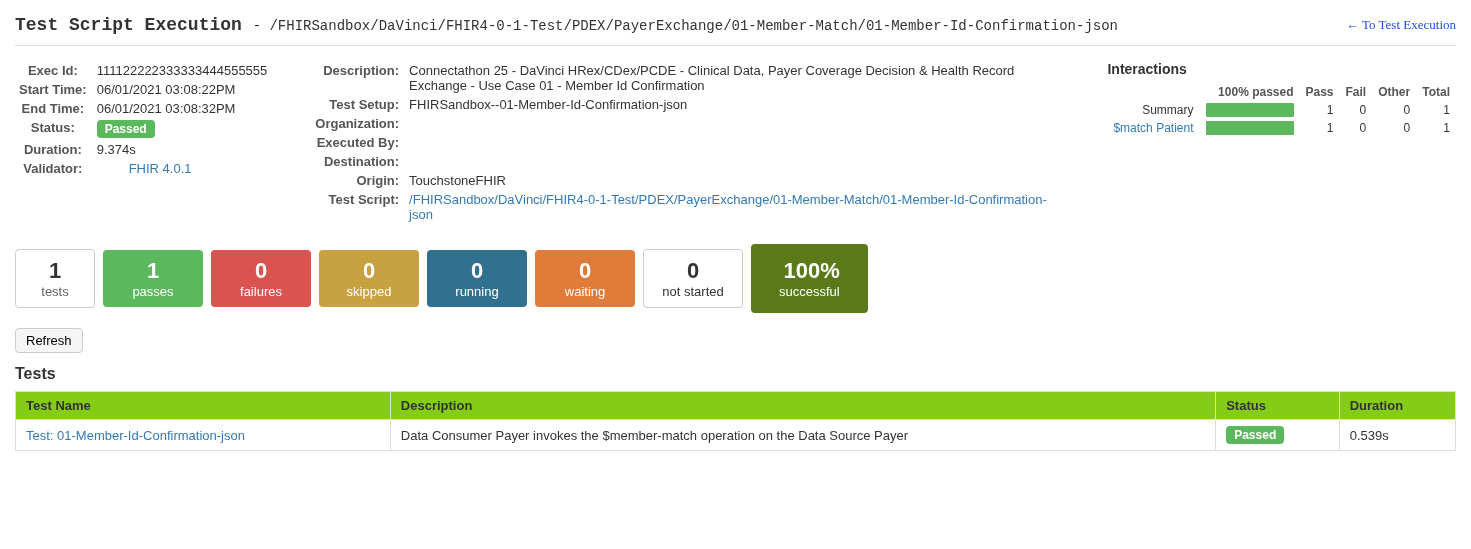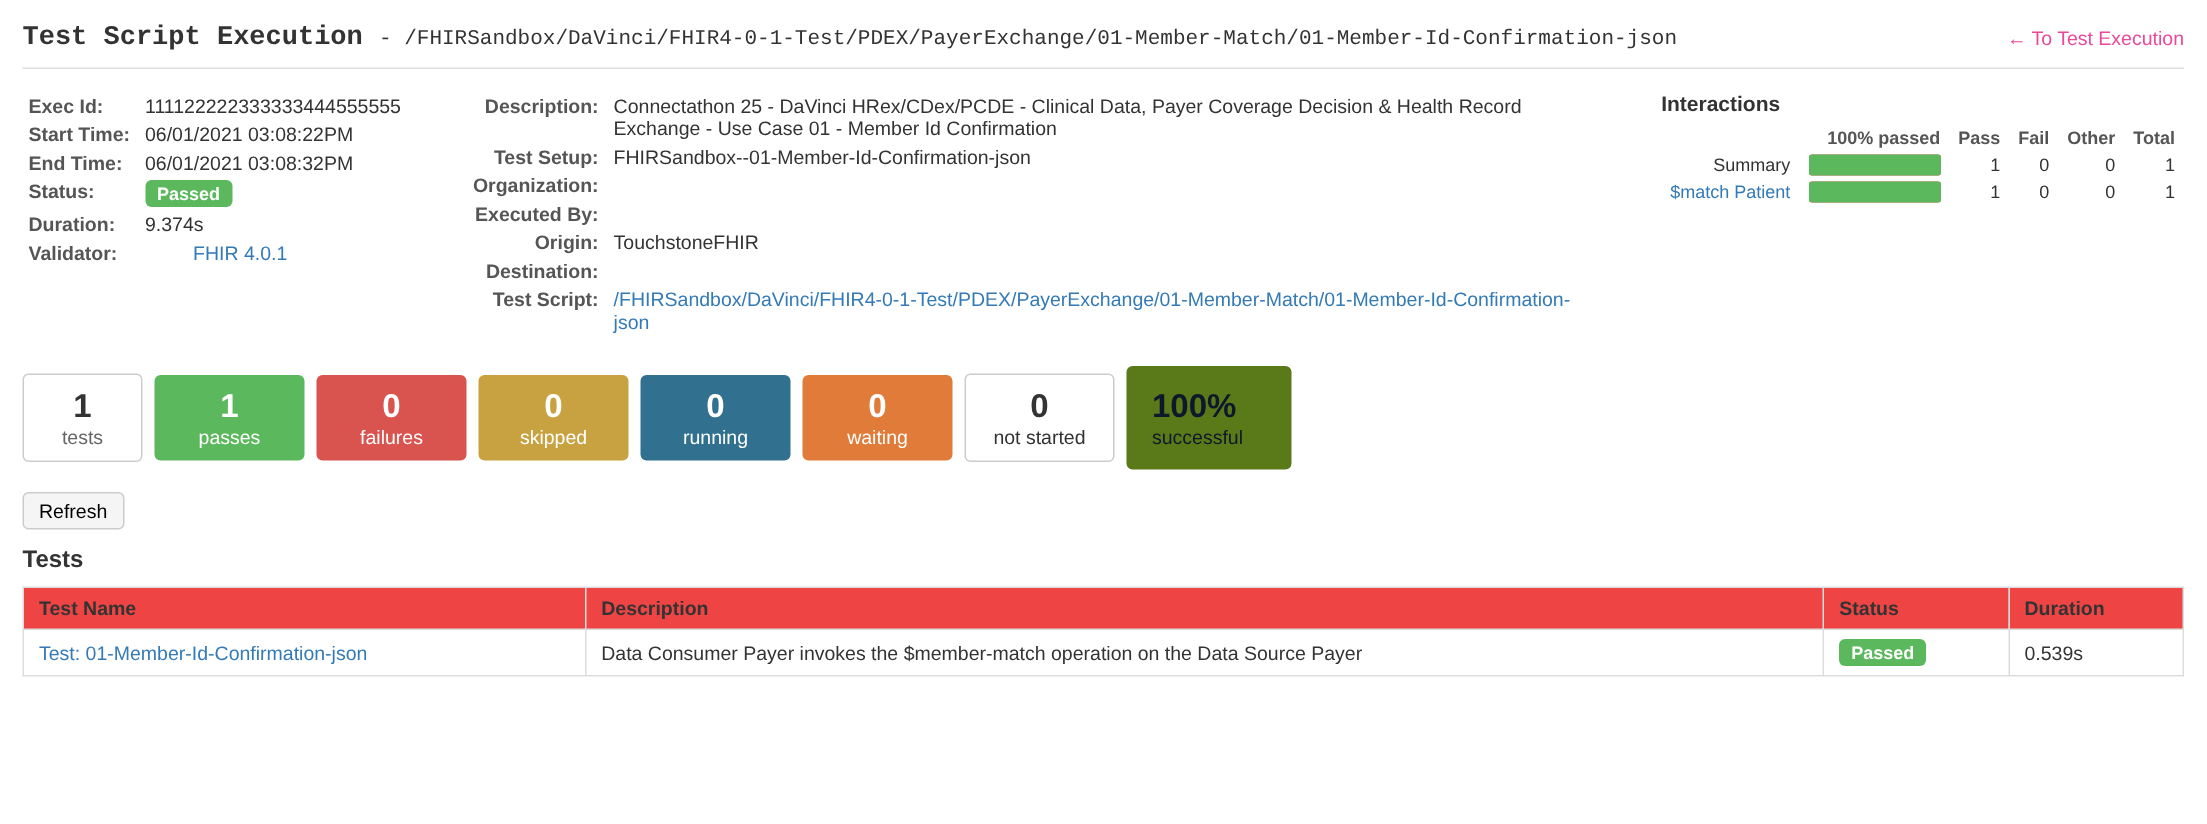--- a/index.html
+++ b/index.html
@@ -1,28 +1,28 @@
 <!DOCTYPE html>
 <html><head>
   <meta charset="utf-8">
   <style>
     * { box-sizing: border-box; margin: 0; padding: 0; }
     body { font-family: Arial, sans-serif; font-size: 13px; color: #333; background: #fff; padding: 15px; }
 
     .page-header { display: flex; justify-content: space-between; align-items: center; margin-bottom: 15px; border-bottom: 1px solid #ddd; padding-bottom: 10px; }
     .page-title { font-size: 18px; font-weight: bold; font-family: Liberation Mono, monospace; }
     .page-title-path { font-weight: normal; font-size: 14px; }
-    .to-test-execution { color: #ec4899; text-decoration: none; font-size: 13px; }
+    .to-test-execution { color: #1d4ed8; text-decoration: none; font-size: 13px; font-family: Liberation Serif, serif; }
     .to-test-execution::before { content: "← "; }
 
     .meta-section { display: flex; gap: 40px; margin-bottom: 20px; }
     .meta-left { min-width: 220px; }
     .meta-left table { border-collapse: collapse; }
     .meta-left td { padding: 2px 4px; vertical-align: top; }
-    .meta-left td:first-child { text-align: left; font-weight: bold; color: #555; white-space: nowrap; }
+    .meta-left td:first-child { text-align: center; font-weight: bold; color: #555; white-space: nowrap; }
     .meta-left td:last-child { padding-left: 6px; }
 
     .status-badge { display: inline-block; padding: 2px 8px; border-radius: 4px; color: #fff; font-size: 12px; font-weight: bold; }
     .status-passed { background: #5cb85c; }
     .validator-link { color: #337ab7; text-decoration: none; margin-left: 32px; }
 
     .meta-center { flex: 1; }
     .meta-center table { border-collapse: collapse; }
     .meta-center td { padding: 2px 4px; vertical-align: top; }
     .meta-center td:first-child { text-align: right; font-weight: bold; color: #555; white-space: nowrap; }
@@ -42,33 +42,33 @@
     .smatch-link { color: #337ab7; text-decoration: none; }
 
     .stats-row { display: flex; align-items: center; gap: 8px; margin-bottom: 15px; }
     .stat-box { border-radius: 4px; padding: 8px 16px; text-align: center; color: #fff; min-width: 100px; }
     .stat-box-outline { border: 1px solid #ccc; color: #333; border-radius: 4px; padding: 8px 16px; text-align: center; min-width: 100px; }
     .stat-box-success { background: #5cb85c; }
     .stat-box-danger { background: #d9534f; }
     .stat-box-warning { background: #c8a240; }
     .stat-box-info { background: #31708f; }
     .stat-box-orange { background: #e07b39; }
-    .stat-box-result { background: #5a7a1a; border-radius: 4px; padding: 14px 17px; text-align: left; color: #0f172a; min-width: 110px; }
+    .stat-box-result { background: #5a7a1a; border-radius: 4px; padding: 14px 28px; text-align: right; color: #ffffff; min-width: 110px; }
     .stat-number { font-size: 22px; font-weight: bold; display: block; }
     .stat-label { font-size: 13px; display: block; }
     .stat-tests-box { border: 1px solid #ccc; border-radius: 4px; padding: 8px 16px; text-align: center; min-width: 80px; }
     .stat-tests-number { font-size: 22px; font-weight: bold; display: block; }
     .stat-tests-label { font-size: 13px; color: #666; display: block; }
 
     .refresh-btn { border: 1px solid #ccc; background: #f5f5f5; padding: 4px 10px; border-radius: 4px; cursor: pointer; font-size: 13px; margin-bottom: 12px; }
 
     .tests-section { }
     .tests-title { font-size: 16px; font-weight: bold; margin-bottom: 8px; }
     .tests-table { width: 100%; border-collapse: collapse; border: 1px solid #ddd; }
-    .tests-table th { background: #ef4444; text-align: left; padding: 6px 10px; border: 1px solid #ddd; font-size: 13px; font-weight: bold; }
+    .tests-table th { background: #84cc16; text-align: left; padding: 6px 10px; border: 1px solid #ddd; font-size: 13px; font-weight: bold; }
     .tests-table td { padding: 6px 10px; border: 1px solid #ddd; font-size: 13px; vertical-align: middle; }
     .test-name-link { color: #337ab7; text-decoration: none; }
     .passed-badge { display: inline-block; padding: 2px 8px; border-radius: 4px; background: #5cb85c; color: #fff; font-size: 12px; font-weight: bold; }
   </style>
 </head>
 <body>
 
 
 
 
@@ -133,26 +133,26 @@
       </tr>
       <tr>
         <td>Organization:</td>
         <td></td>
       </tr>
       <tr>
         <td>Executed By:</td>
         <td></td>
       </tr>
       <tr>
+        <td>Destination:</td>
+        <td></td>
+      </tr>
+      <tr>
         <td>Origin:</td>
         <td>TouchstoneFHIR</td>
-      </tr>
-      <tr>
-        <td>Destination:</td>
-        <td></td>
       </tr>
       <tr>
         <td>Test Script:</td>
         <td>
           <a class="test-script-link" href="#">/FHIRSandbox/DaVinci/FHIR4-0-1-Test/PDEX/PayerExchange/01-Member-Match/01-Member-Id-Confirmation-json</a>
         </td>
       </tr>
     </tbody>
       </table>
   </div>

